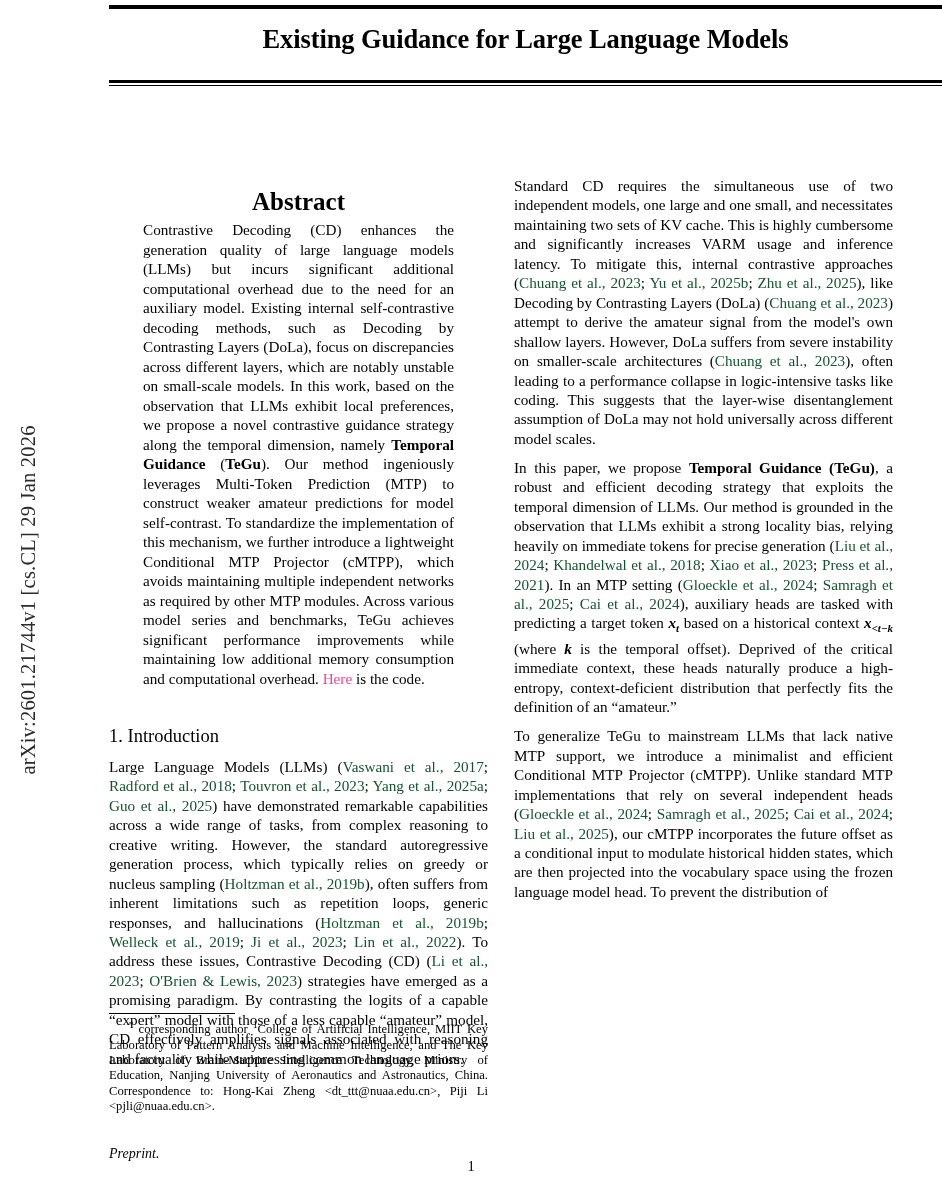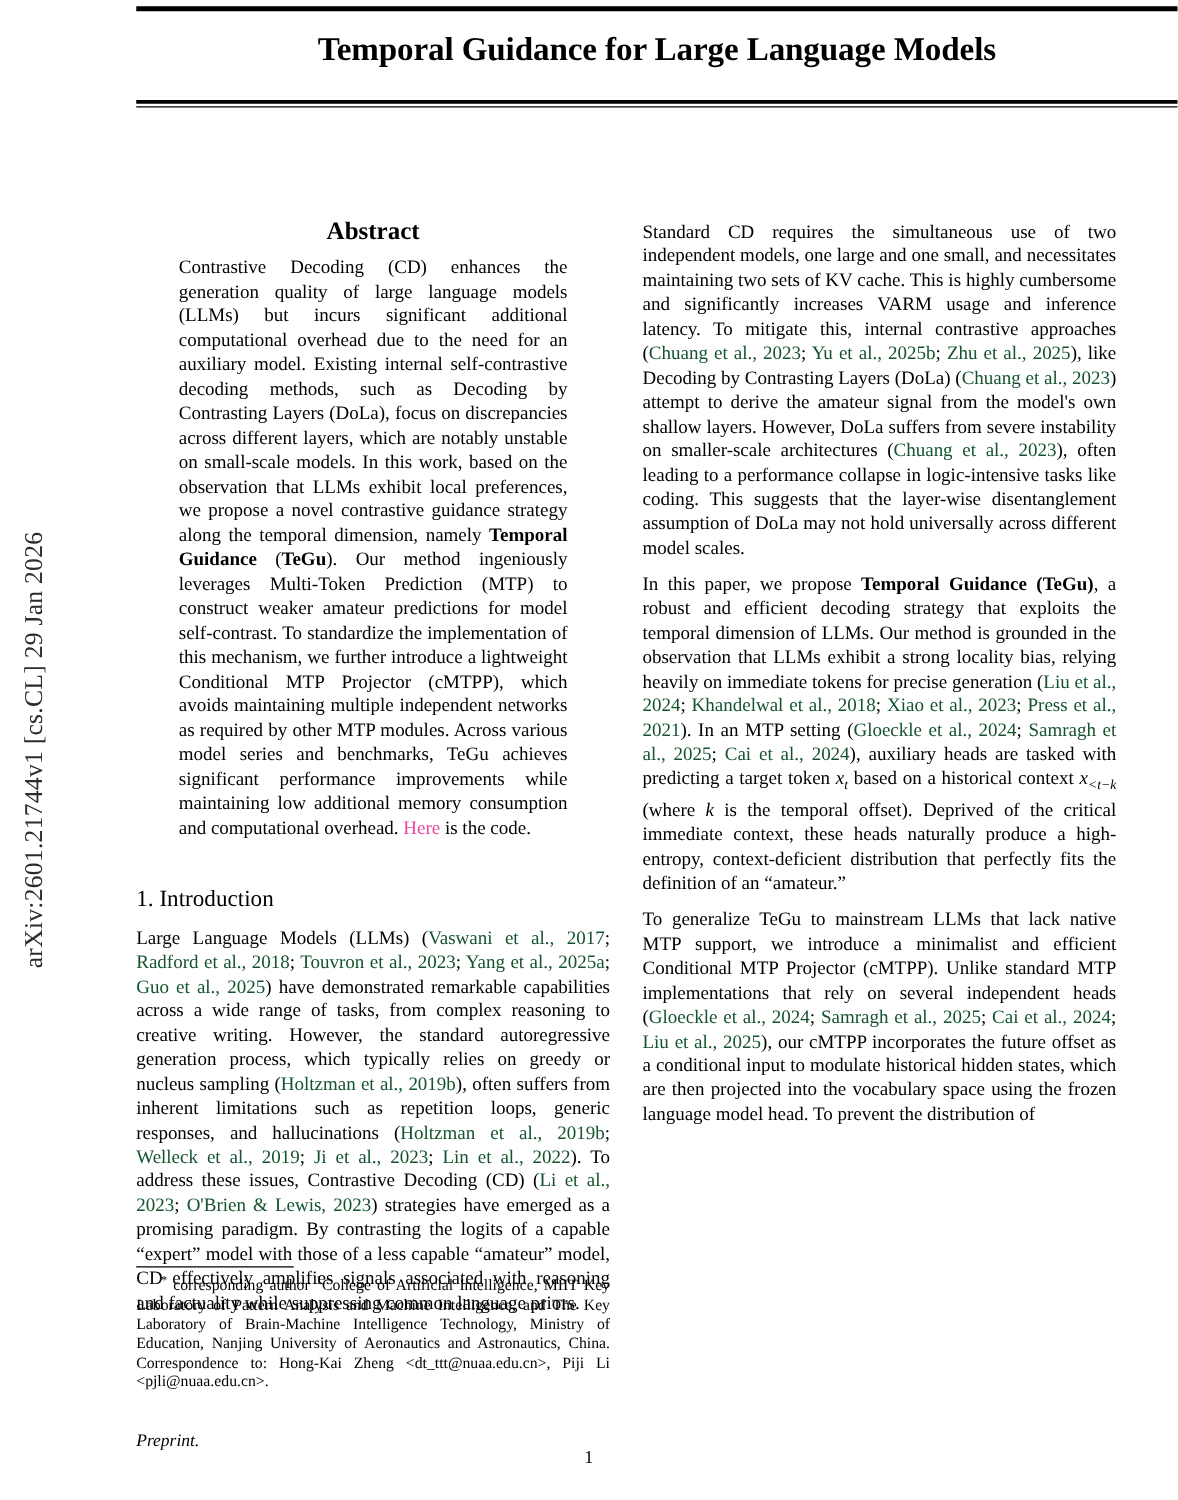--- a/index.html
+++ b/index.html
@@ -108,23 +108,23 @@
     line-height: 19.45px;
     text-align: justify;
   }
   #col-left  { left: 49px; }
   #col-right { left: 454px; }
 
   
   #abstract-block { width: 311px; margin: 0 auto; }
   #abstract-heading {
     text-align: center;
-    font-size: 20px;
-    font-weight: bold;
-    margin: 0 0 9px 0;
+    font-size: 25px;
+    font-weight: bold;
+    margin: 16px 0 9px 0;
   }
   #abstract-body {
     margin: 0;
     text-align: justify;
     font-size: 15.2px;
     line-height: 19.5px;
     hyphens: auto;
   }
 
   
@@ -144,20 +144,21 @@
   p.para.tight { margin-bottom: 16px; }
 
   .cite { color: #14532d; }
   .link { color: #ec4899; }
   .bold { font-weight: bold; }
 
   
   .mathvar {
     font-family: "Liberation Serif", "DejaVu Serif", serif;
     font-style: italic;
+    font-weight: bold;
   }
   .mathvar sub {
     font-size: 0.72em;
     font-style: italic;
   }
 
   
   #footnote {
     position: absolute;
     left: 49px;
@@ -199,21 +200,21 @@
 <body>
 
 <div id="arxiv-stamp">
   <div class="stamp-text">arXiv:2601.21744v1  [cs.CL]  29 Jan 2026</div>
 </div>
 
 <div id="page">
 
   <div class="rule-top"></div>
 
-  <div id="title">Temporal Guidance for Large Language Models</div>
+  <div id="title">Existing Guidance for Large Language Models</div>
 
   <div class="rule-mid-thick"></div>
   <div class="rule-mid-thin"></div>
 
 
   <div class="col" id="col-left">
 
     <div id="abstract-block">
       <div id="abstract-heading">Abstract</div>
       <p id="abstract-body"><span>Contrastive Decoding (CD) enhances the generation quality of large language models (LLMs) but incurs significant additional computational overhead due to the need for an auxiliary model. Existing internal self-contrastive decoding methods, such as Decoding by Contrasting Layers (DoLa), focus on discrepancies across different layers, which are notably unstable on small-scale models. In this work, based on the observation that LLMs exhibit local preferences, we propose a novel contrastive guidance strategy along the temporal dimension, namely </span><span class="bold">Temporal Guidance</span><span> (</span><span class="bold">TeGu</span><span>). Our method ingeniously leverages Multi-Token Prediction (MTP) to construct weaker amateur predictions for model self-contrast. To standardize the implementation of this mechanism, we further introduce a lightweight Conditional MTP Projector (cMTPP), which avoids maintaining multiple independent networks as required by other MTP modules. Across various model series and benchmarks, TeGu achieves significant performance improvements while maintaining low additional memory consumption and computational overhead. </span><span class="link">Here</span><span> is the code.</span></p>

